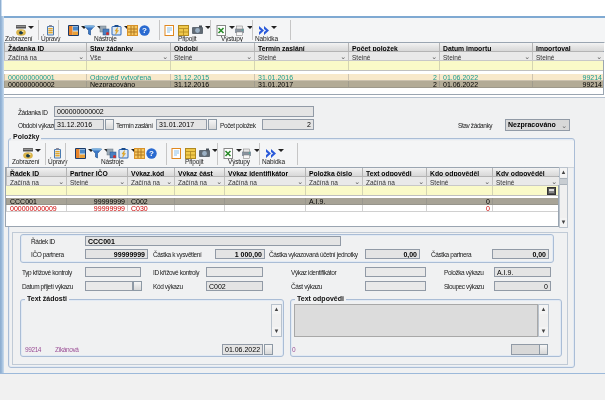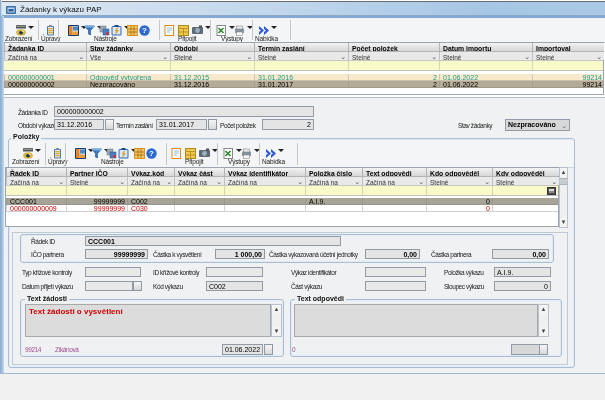--- a/index.html
+++ b/index.html
@@ -23,28 +23,20 @@
 border:1px solid #8d99a5;}
 .sep{position:absolute;width:1px;background:#c6c6c6;top:2px;bottom:2px;}
 .tlbl{position:absolute;font-size:6.5px;letter-spacing:-0.2px;color:#222;white-space:nowrap;}
 .icon{position:absolute;width:11px;height:11px;}
 .darr{position:absolute;width:0;height:0;border-left:3px solid transparent;border-right:3px solid transparent;border-top:3.5px solid #222;}
 .sb{position:absolute;background:#f0f0f0;border:1px solid #b9c2cc;}
 .sbtn{position:absolute;left:0;right:0;height:9px;background:#f4f4f4;color:#444;font-size:6px;text-align:center;line-height:9px;}
 </style></head><body>
 <div id="win">
 
-<div class="abs" style="left:1px;top:1px;right:0;height:15px;background:linear-gradient(to right,#dce7f2,#c2d7ec 45%,#a6c6e5 80%,#a9c9e7);border-top:1px solid #6b6b6b;border-bottom:1px solid #8ca8c4;">
-      <svg class="abs" style="left:4px;top:3px" width="10" height="10" viewBox="0 0 10 10">
-        <rect x="0" y="1" width="10" height="8" rx="1" fill="#3a6ea5"></rect>
-        <rect x="1.5" y="2.5" width="7" height="5" fill="#bcd6ee"></rect>
-        <rect x="2.5" y="4" width="5" height="2.5" fill="#2f5f93"></rect>
-      </svg>
-      <span class="abs" style="left:18px;top:3px;font-size:8px;color:#111;">Žádanky k výkazu PAP</span>
-    </div>
 <div class="abs" style="left:1px;top:16px;width:604px;height:27px;background:#f4f5f6;border-bottom:1px solid #cfd4d9;border-top:2px solid #7fa9d2;">
       <div class="icon" style="left:13px;top:4px"><svg width="12" height="11">
           <rect x="1" y="0" width="10" height="3.5" rx="0.5" fill="#555"></rect>
           <rect x="1.5" y="0.7" width="9" height="1.2" fill="#999"></rect>
           <ellipse cx="6" cy="7.5" rx="4.8" ry="3.2" fill="#d9b44a"></ellipse>
           <ellipse cx="6" cy="7.8" rx="2" ry="1.8" fill="#1a3a4a"></ellipse>
           <ellipse cx="7.8" cy="6.3" rx="1.2" ry="0.8" fill="#f4e2a0"></ellipse>
         </svg></div>
       <div class="darr" style="left:26px;top:8px"></div>
       <span class="tlbl" style="left:3px;top:17px">Zobrazení</span>
@@ -380,23 +372,20 @@
 <div class="fld" style="left:84px;top:281px;width:48px;height:10px;background:#e9e9e9;"></div>
 <div class="tbtn" style="left:132px;top:281px;width:9px;height:10px;font-size:6px;text-align:center;line-height:8px;color:#666"></div>
 <span class="lbl" style="left:152px;top:283px;">Kód výkazu</span>
 <div class="fld" style="left:205px;top:281px;width:57px;height:10px;">C002</div>
 <span class="lbl" style="left:290px;top:283px;">Část výkazu</span>
 <div class="fld" style="left:364px;top:281px;width:61px;height:10px;background:#e9e9e9;"></div>
 <span class="lbl" style="left:443px;top:283px;">Sloupec výkazu</span>
 <div class="fld ra" style="left:493px;top:281px;width:57px;height:10px;">0</div>
 <div class="grp" style="left:19px;top:299px;width:264px;height:58px;background:#f0f1f2;"></div>
 <span class="grplbl" style="left:24px;top:295px;">Text žádosti</span>
-<div class="abs" style="left:24px;top:304px;width:246px;height:33px;background:#dcdcdc;border:1px solid #a8a8a8;">
-      <span style="position:absolute;left:3px;top:2px;font-size:8px;font-weight:bold;color:#cc0000;">Text žádosti o vysvětlení</span>
-    </div>
 <div class="sb" style="left:270px;top:304px;width:11px;height:33px;">
       <div class="sbtn" style="top:0">▲</div>
       <div class="sbtn" style="bottom:0">▼</div>
     </div>
 <span class="lbl" style="left:24px;top:346px;color:#9b4f96;">99214</span>
 <span class="lbl" style="left:54px;top:346px;color:#9b4f96;">Zíkánová</span>
 <div class="fld" style="left:221px;top:344px;width:41px;height:11px;">01.06.2022</div>
 <div class="tbtn" style="left:263px;top:344px;width:9px;height:11px;font-size:6px;text-align:center;line-height:9px;color:#666"></div>
 <div class="grp" style="left:289px;top:299px;width:272px;height:58px;background:#f0f1f2;"></div>
 <span class="grplbl" style="left:294px;top:295px;">Text odpovědi</span>

